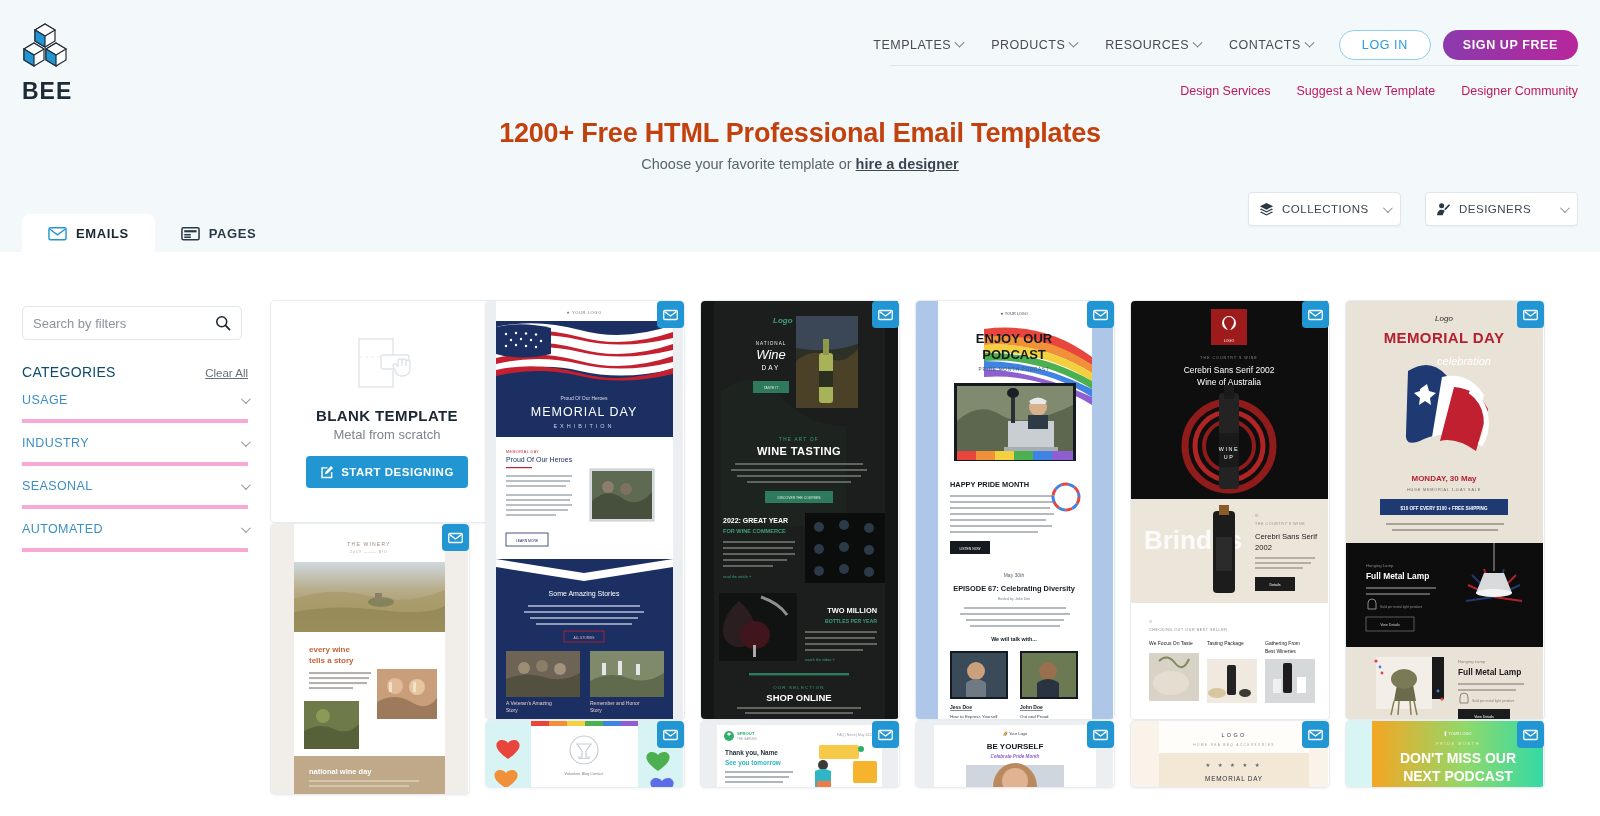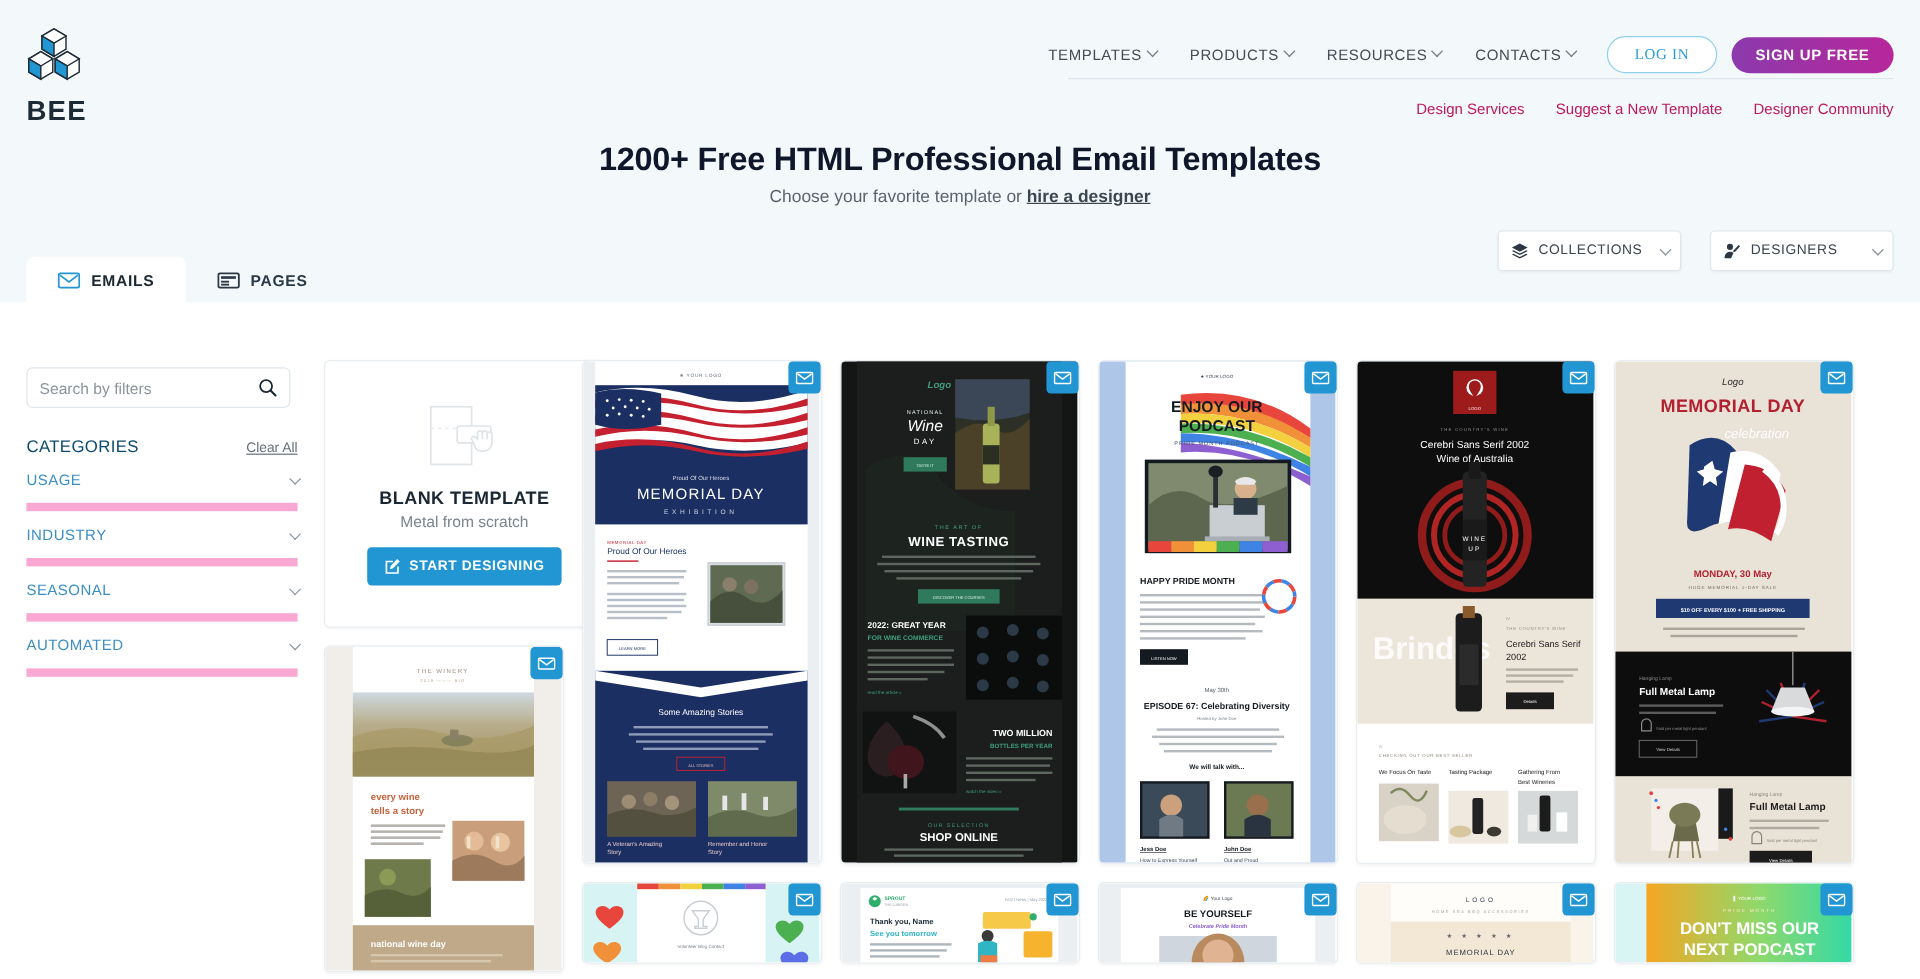--- a/index.html
+++ b/index.html
@@ -33,40 +33,40 @@
     display: flex; align-items: center; gap: 5px;
   }
   .chev {
     display: inline-block; width: 7px; height: 7px;
     border-right: 1.4px solid #7a7a86; border-bottom: 1.4px solid #7a7a86;
     transform: rotate(45deg) translate(-2px,-2px);
   }
   .btn-login {
     margin-left: 12px; font-size: 12.5px; letter-spacing: .6px;
     color: #2b9cd8; border: 1px solid #8fd0ee; border-radius: 16px;
-    padding: 7px 22px; background: #fff; cursor: pointer; white-space: nowrap; font-family: Liberation Serif, serif;
+    padding: 7px 22px; background: #fff; cursor: pointer; white-space: nowrap;
   }
   .btn-signup {
     margin-left: 12px; font-size: 12.5px; font-weight: bold; letter-spacing: .6px;
     color: #fff; border-radius: 16px; padding: 8px 20px; cursor: pointer;
     background: linear-gradient(90deg, #8b3aad 0%, #b7279b 100%);
     white-space: nowrap;
   }
   .nav-divider {
     position: absolute; left: 890px; top: 65px; width: 688px; height: 1px;
     background: #dde6ec;
   }
   .subnav {
     position: absolute; right: 22px; top: 84px; display: flex; gap: 26px;
   }
   .subnav-item { font-size: 12.5px; color: #be185d; cursor: pointer; white-space: nowrap; }
 
   .hero { position: absolute; left: 0; top: 118px; width: 1600px; text-align: center; }
   .hero-title {
-    font-size: 27px; font-weight: bold; color: #0f172a; letter-spacing: -.2px;
+    font-size: 27px; font-weight: bold; color: #c2410c; letter-spacing: -.2px;
   }
   .hero-sub { font-size: 14.5px; color: #5a646e; margin-top: 7px; }
   .hero-sub a { color: #3b4650; font-weight: bold; text-decoration: underline; }
 
   .filter-btns {
     position: absolute; right: 22px; top: 192px; display: flex; gap: 24px;
   }
   .fbtn {
     width: 153px; height: 34px; background: #fff; border: 1px solid #dfe6ec;
     border-radius: 4px; display: flex; align-items: center; padding: 0 10px;
@@ -104,34 +104,34 @@
 
   .cat-head {
     display: flex; justify-content: space-between; align-items: baseline;
     margin-top: 24px;
   }
   .cat-title { font-size: 14px; font-weight: normal; color: #0c4a6e; letter-spacing: .3px; }
   .clear-all { font-size: 11.5px; color: #66707a; text-decoration: underline; cursor: pointer; }
 
   .cat-row {
     display: flex; justify-content: space-between; align-items: center;
-    padding: 13px 0 12px; border-bottom: 7px solid #f9a8d4; cursor: pointer;
+    padding: 13px 0 12px; border-bottom: 4px solid #f9a8d4; cursor: pointer;
   }
   .cat-label { font-size: 12.5px; color: #3b8fc4; letter-spacing: .4px; font-weight: 500; }
   .cat-chev {
     width: 7px; height: 7px; border-right: 1.4px solid #8a939c;
     border-bottom: 1.4px solid #8a939c; transform: rotate(45deg) translateY(-2px);
   }
 
   
   .gallery { position: absolute; left: 270px; top: 48px; width: 1310px; }
   .grid {
     display: grid; grid-template-columns: repeat(6, 200px); gap: 15px 15px;
   }
-  .col-stack { display: flex; flex-direction: column; gap: 15px; }
+  .col-stack { display: flex; flex-direction: column; }
 
   .card {
     position: relative; background: #fff; border: 1px solid #e8edf1;
     border-radius: 5px; overflow: hidden;
     box-shadow: 0 1px 3px rgba(0,0,0,.05);
   }
   .card .badge {
     position: absolute; right: 0px; top: 0px; width: 27px; height: 27px;
     background: #2196d3; border-radius: 4px; display: flex;
     align-items: center; justify-content: center; z-index: 5;

